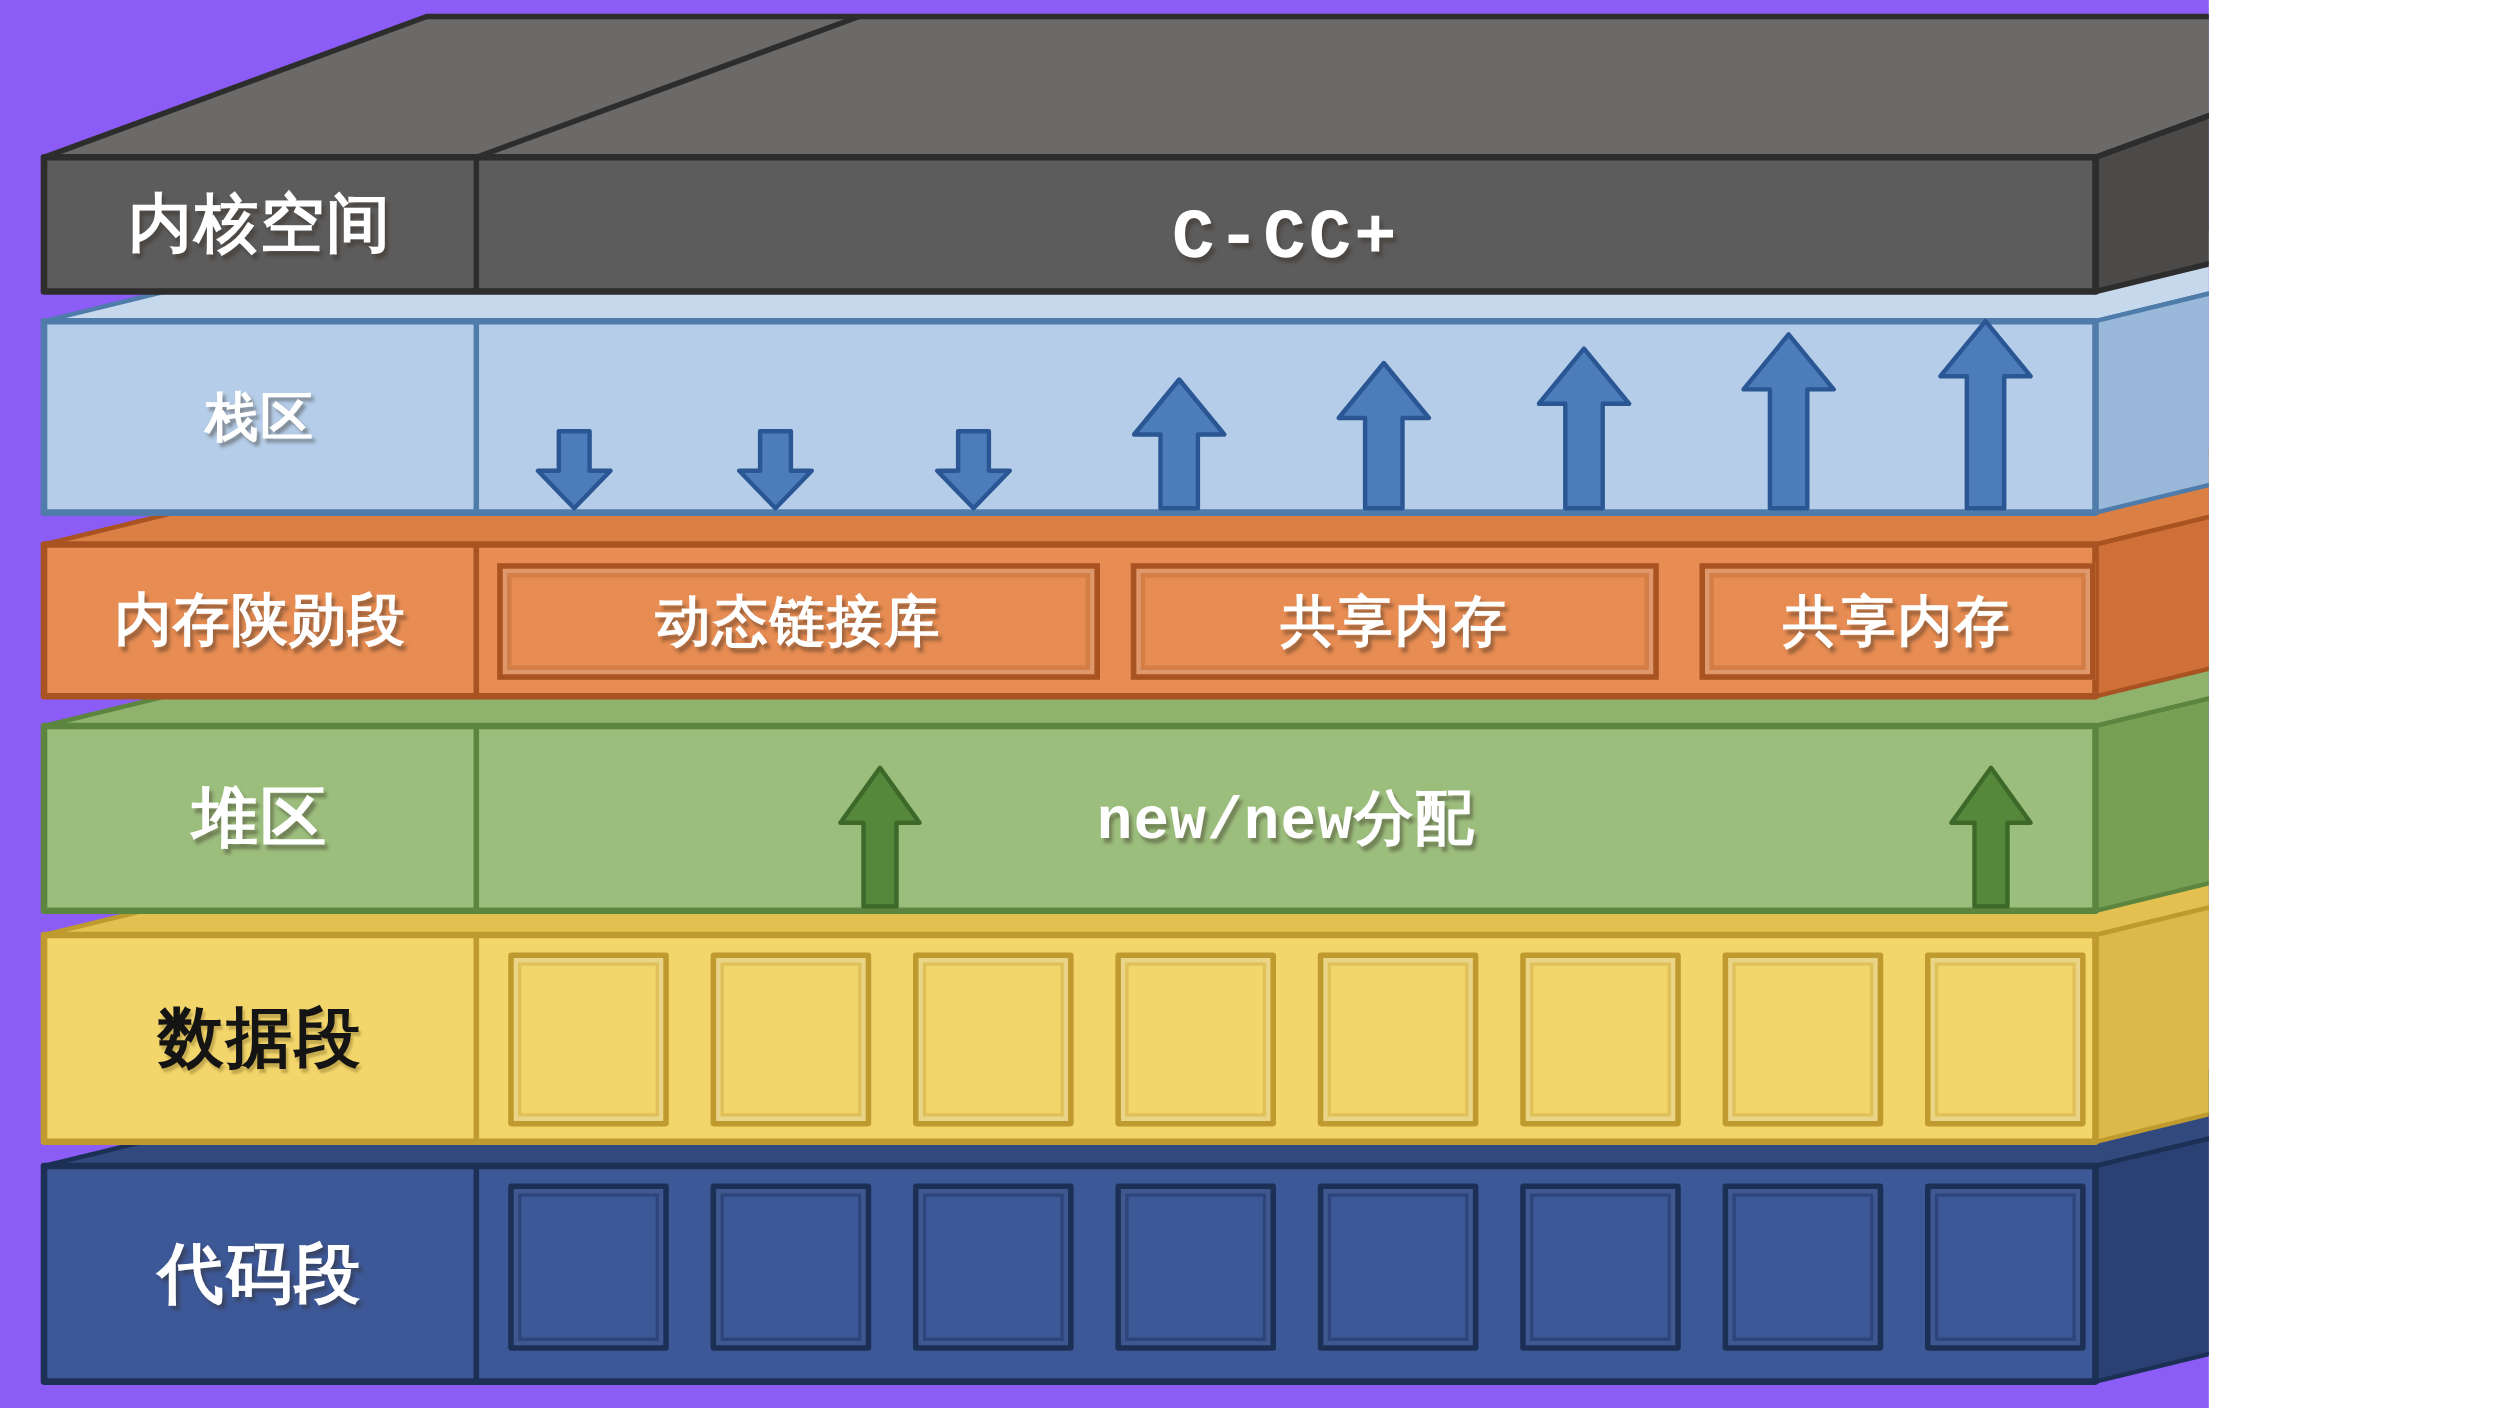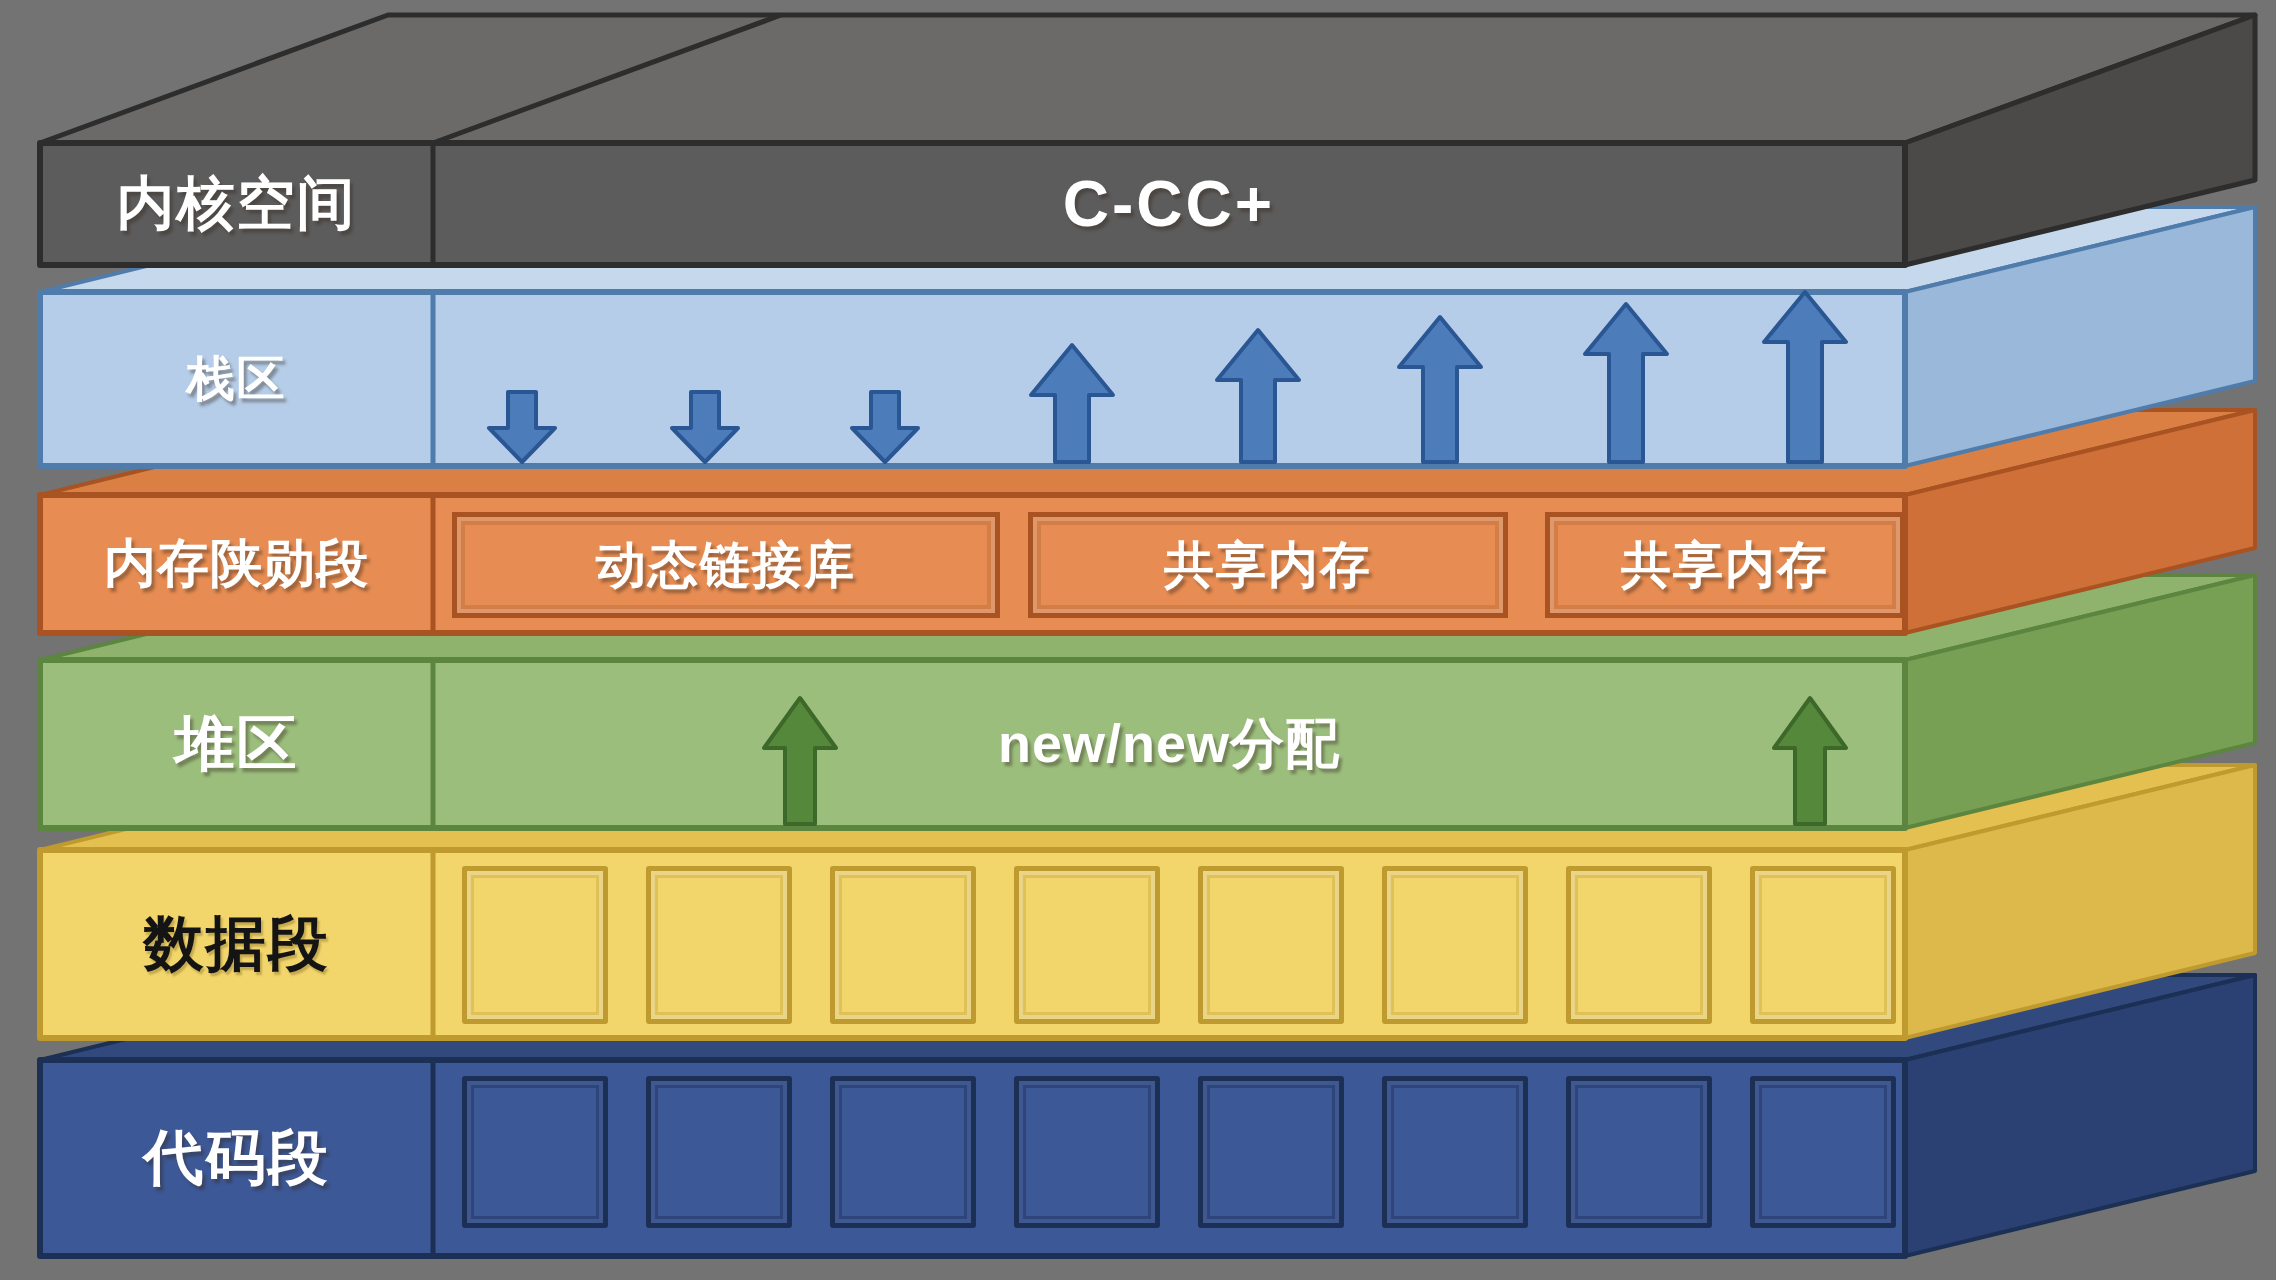--- a/index.html
+++ b/index.html
@@ -1,22 +1,22 @@
 <!DOCTYPE html>
 <html><head>
 <meta charset="utf-8">
 <style>
   html, body { margin: 0; padding: 0; }
   .stage {
     position: relative;
-    width: 2276px;
+    width: 2008px;
     height: 1280px;
-    background: #737373;
+    background: #8b5cf6;
     overflow: hidden;
-    font-family: Liberation Sans, sans-serif;
+    font-family: Liberation Mono, monospace;
   }
   .stage svg { position: absolute; left: 0; top: 0; }
   .ov { position: absolute; display: flex; align-items: center; justify-content: center; box-sizing: border-box; }
   .lbl { font-weight: bold; letter-spacing: 2px; }
   .white-t { color: #ffffff; text-shadow: 3px 4px 3px rgba(50,40,30,0.40); }
   .black-t { color: #141414; text-shadow: 2px 3px 2px rgba(90,70,15,0.30); }
   .f-kernel { font-size: 58px; }
   .f-ccc { font-size: 64px; letter-spacing: 3px; }
   .f-stack { font-size: 48px; }
   .f-mmap { font-size: 52px; letter-spacing: 1px; text-align: center; }
@@ -100,21 +100,21 @@
     <g>
       <polygon points="40,143 1905,143 2255,15 388,15" fill="#6b6a68" stroke="#2e2d2d" stroke-width="5" stroke-linejoin="round"></polygon>
       <line x1="433" y1="143" x2="781" y2="15" stroke="#2e2d2d" stroke-width="5"></line>
       <polygon points="1905,143 2255,15 2255,180 1905,265" fill="#4b4a49" stroke="#2e2d2d" stroke-width="5" stroke-linejoin="round"></polygon>
       <rect x="40" y="143" width="1865" height="122" fill="#5d5c5c" stroke="#2e2d2d" stroke-width="6" stroke-linejoin="round"></rect>
       <line x1="433" y1="143" x2="433" y2="265" stroke="#2e2d2d" stroke-width="5"></line>
     </g>
   </svg>
 
   <div class="ov lbl white-t f-kernel" style="left:40px; top:143px; width:393px; height:122px;">内核空间</div>
-  <div class="ov lbl white-t f-ccc" style="left:433px; top:143px; width:1472px; height:122px;">C-CC+</div>
+  <div class="ov lbl white-t f-ccc" style="left:433px; top:157px; width:1472px; height:122px;">C-CC+</div>
 
   <div class="ov lbl white-t f-stack" style="left:40px; top:292px; width:393px; height:174px;">栈区</div>
 
   <div class="ov lbl white-t f-mmap" style="left:40px; top:495px; width:393px; height:138px;">内存陕勋段</div>
   <div class="ov mmap-box" style="left:452px; top:512px; width:548px; height:106px;">
     <span class="lbl white-t f-box">动态链接库</span>
   </div>
   <div class="ov mmap-box" style="left:1028px; top:512px; width:480px; height:106px;">
     <span class="lbl white-t f-box">共享内存</span>
   </div>

